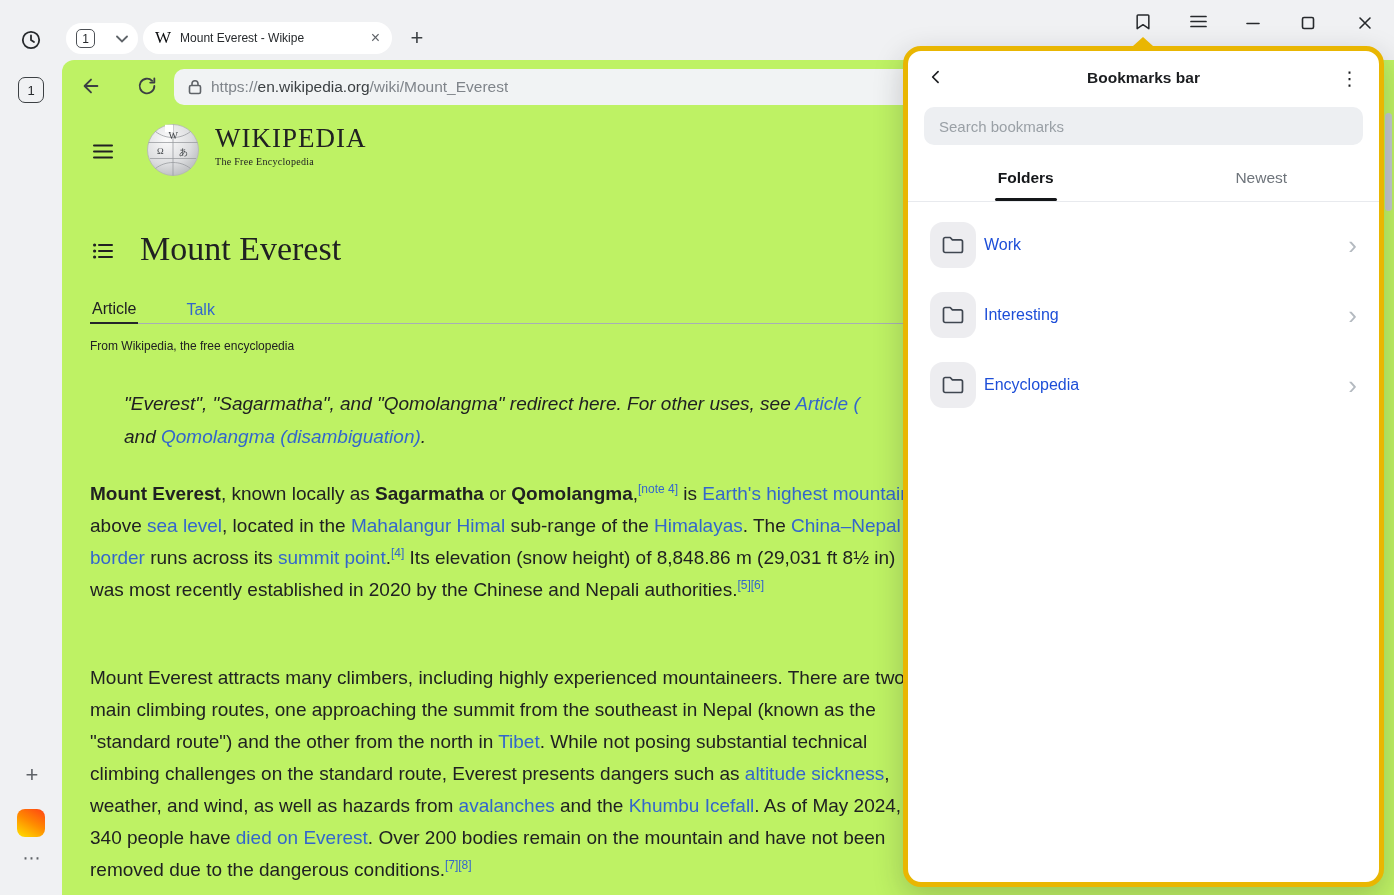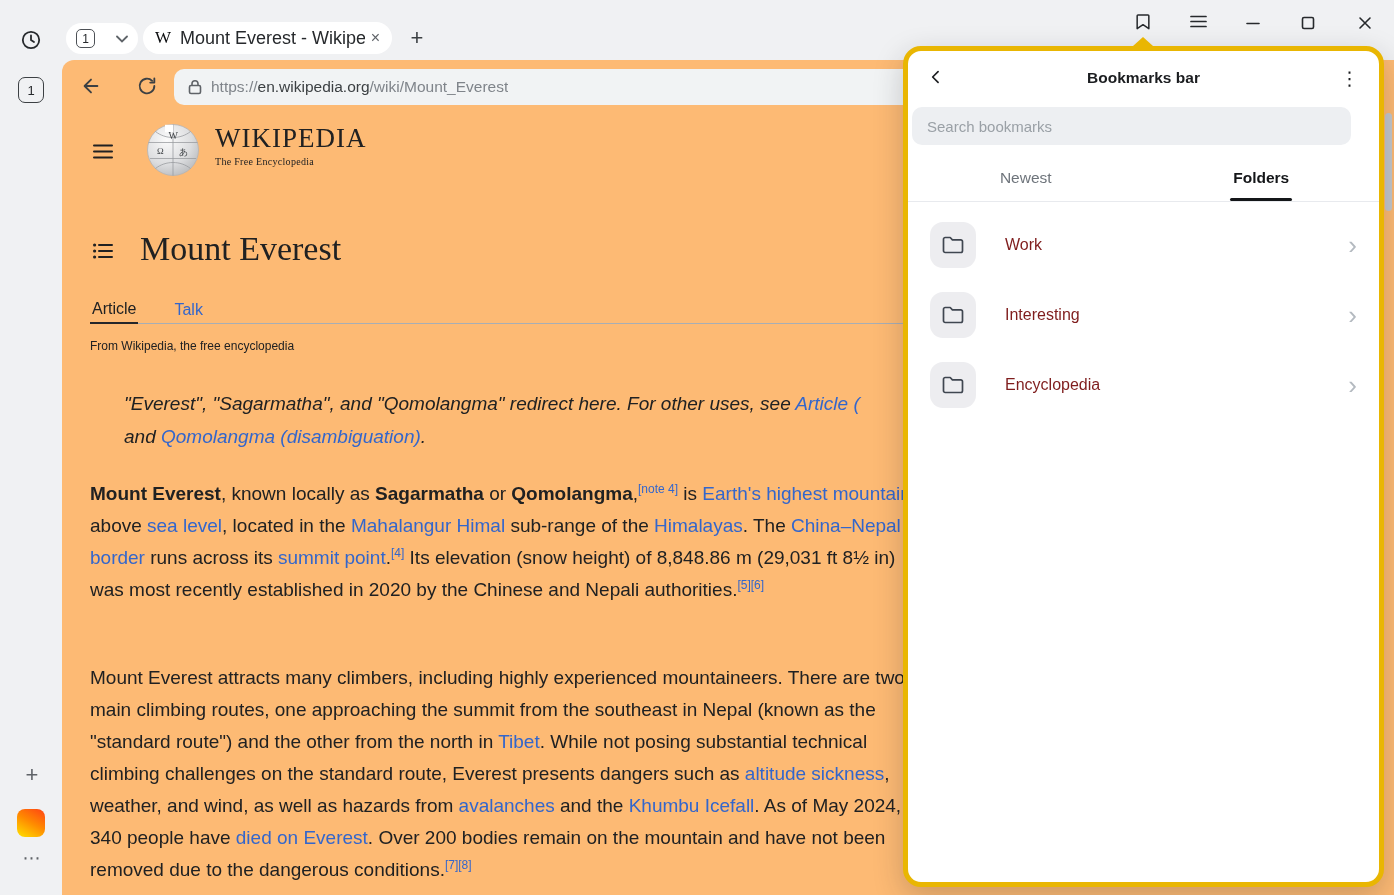--- a/index.html
+++ b/index.html
@@ -13,77 +13,77 @@
   .ws-box{position:absolute;left:18px;top:77px;width:26px;height:26px;box-sizing:border-box;border:1.6px solid #3c4043;border-radius:7px;display:grid;place-items:center;font-size:13px;color:#26292c;background:none;cursor:pointer;padding:0}
   .side-plus{left:17px;top:760px;font-size:22px;color:#5f6368}
   .side-dots{left:17px;top:843px;font-size:18px;color:#5f6368;letter-spacing:1px}
   .app-logo{position:absolute;left:17px;top:809px;width:28px;height:28px;border-radius:8px;border:0;cursor:pointer;background:linear-gradient(210deg,#ff4a12 5%,#ff8a00 48%,#ffd400 92%)}
 
   
   .group-chip{position:absolute;left:66px;top:23px;width:72px;height:31px;background:#fff;border-radius:16px;border:0;display:flex;align-items:center;justify-content:space-between;padding:0 10px;box-sizing:border-box;cursor:pointer}
   .group-num{width:19px;height:19px;box-sizing:border-box;border:1.5px solid #4d5156;border-radius:5px;font-size:12px;color:#26292c;display:grid;place-items:center}
   .tab{position:absolute;left:143px;top:22px;width:249px;height:32px;background:#fff;border-radius:16px;display:flex;align-items:center;padding:0 12px;box-sizing:border-box;cursor:pointer}
   .tab-favicon{font-family:"Liberation Serif",serif;font-size:17px;color:#0b0d0f;margin-right:9px}
-  .tab-title{font-size:18px;color:#26292c;white-space:nowrap;overflow:hidden;flex:1}
+  .tab-title{font-size:12px;color:#26292c;white-space:nowrap;overflow:hidden;flex:1}
   .tab-close{border:0;background:none;font-size:16px;color:#5f6368;cursor:pointer;padding:0 0 0 6px;line-height:1}
   .newtab{left:402px;top:23px;font-size:22px;color:#3c4043}
 
   
   .wc-bookmarks{left:1128px;top:8px}
   .wc-menu{left:1183px;top:8px}
   .wc-min{left:1238px;top:9px}
   .wc-max{left:1293px;top:9px}
   .wc-close{left:1350px;top:9px}
 
   
-  .surface{position:absolute;left:62px;top:60px;right:0;bottom:0;background:#fdba74;border-top-left-radius:12px}
+  .surface{position:absolute;left:62px;top:60px;right:0;bottom:0;background:#bef264;border-top-left-radius:12px}
   .tb-back{left:14px;top:12px}
   .tb-reload{left:70px;top:12px}
   .addr{position:absolute;left:112px;top:9px;right:20px;height:36px;background:#f1f3f4;border-radius:10px;display:flex;align-items:center;padding:0 14px;gap:9px;box-sizing:border-box;cursor:text}
   .url{font-size:15.5px;white-space:nowrap;overflow:hidden}
   .u-dim{color:#7f848a}
   .u-host{color:#3c4043}
 
   
   .w-burger{left:26px;top:78px}
   .wiki-logo{position:absolute;left:84px;top:63px;display:flex;gap:15px;align-items:flex-start;background:none;border:0;cursor:pointer;text-align:left;padding:0}
   .wordmark{font-family:"Liberation Serif",serif;font-size:27px;letter-spacing:1px;color:#202122;line-height:1.15;}
   .wm-sub{font-family:"Liberation Serif",serif;font-size:10px;color:#202122;margin-top:2px;letter-spacing:.3px}
   .contents-btn{left:26px;top:177px}
   .wiki-h1{position:absolute;left:78px;top:170px;font-family:"Liberation Serif",serif;font-size:34px;font-weight:400;color:#202122;margin:0}
-  .wiki-tabs{position:absolute;left:28px;top:230px;width:822px;height:34px;border-bottom:1px solid #a7aeb5;display:flex;gap:34px;box-sizing:border-box}
+  .wiki-tabs{position:absolute;left:28px;top:230px;width:822px;height:34px;border-bottom:1px solid #a7aeb5;display:flex;gap:46px;box-sizing:border-box}
   .wtab{font-size:16px;background:none;border:0;padding:6px 2px 0;cursor:pointer;height:34px;box-sizing:border-box;font-family:inherit}
   .wtab-article{color:#202122;border-bottom:2px solid #24262a}
   .wtab-talk{color:#3366cc}
   .from-line{position:absolute;left:28px;top:279px;font-size:12px;color:#202122}
   .hatnote{position:absolute;left:62px;top:327px;width:800px;font-size:19px;line-height:33px;font-style:italic;color:#202122}
   .para{position:absolute;left:28px;width:834px;font-size:19px;line-height:32px;color:#202122}
   .p1{top:399px}
   .p2{top:583px}
   .seg-b{font-weight:700}
   .seg-l{color:#3366cc;cursor:pointer}
   sup.seg-sup{color:#3366cc;font-size:12px;line-height:0;cursor:pointer}
 
   
   .popup{position:absolute;left:903px;top:46px;width:481px;height:841px;box-sizing:border-box;border:5px solid #e9b602;border-radius:18px;background:#fff;box-shadow:0 10px 30px rgba(32,33,36,.22);z-index:40}
   .popup-notch{position:absolute;left:225px;top:-14px;width:0;height:0;border-left:10px solid transparent;border-right:10px solid transparent;border-bottom:9px solid #e9b602}
   .popup-header{display:grid;grid-template-columns:56px 1fr 56px;align-items:center;height:54px}
   .pop-back{justify-self:start;margin-left:12px;background:none;border:0;cursor:pointer;display:grid;place-items:center;width:32px;height:32px}
   .popup-title{text-align:center;font-size:15.5px;font-weight:700;color:#1b1d20}
   .pop-kebab{justify-self:end;margin-right:14px;font-size:19px;color:#1b1d20;background:none;border:0;cursor:pointer;line-height:1}
-  .pop-search{display:block;width:calc(100% - 32px);margin:2px 4px 10px;height:38px;border:0;border-radius:10px;background:#edeff2;padding:0 15px;font-size:15px;color:#202124;box-sizing:border-box;font-family:inherit;outline:none}
+  .pop-search{display:block;width:calc(100% - 32px);margin:2px 16px 10px;height:38px;border:0;border-radius:10px;background:#edeff2;padding:0 15px;font-size:15px;color:#202124;box-sizing:border-box;font-family:inherit;outline:none}
   .pop-search::placeholder{color:#9aa0a6}
   .pop-tabs{display:flex;height:46px;border-bottom:1px solid #e8eaee}
   .ptab{flex:1;position:relative;display:grid;place-items:center;font-size:15.5px;color:#6e747b;background:none;border:0;cursor:pointer;font-family:inherit}
   .ptab.active{color:#141619;font-weight:700}
   .ptab.active::after{content:"";position:absolute;bottom:0;left:50%;transform:translateX(-50%);width:62px;height:3px;background:#141619;border-radius:2px}
   .folder-list{padding-top:8px}
   .folder-row{display:flex;align-items:center;height:70px;padding:0 22px;cursor:pointer}
   .folder-ic{width:46px;height:46px;border-radius:13px;background:#ededf0;display:grid;place-items:center}
-  .folder-name{margin-left:29px;font-size:16px;color:#7f1d1d}
+  .folder-name{margin-left:8px;font-size:16px;color:#1d4ed8}
   .row-chev{margin-left:auto;font-size:26px;color:#b4bac0;line-height:1}
 
   
   .scroll-thumb{position:absolute;left:1385px;top:113px;width:7px;height:98px;background:#c3c7cc;border-radius:3.5px;cursor:grab;z-index:30}
 </style>
 </head>
 <body>
 
 <div class="window">
 
@@ -250,22 +250,22 @@
             </svg>
         </span>
       </button>
       <div class="popup-title">Bookmarks bar</div>
       <button class="pop-kebab">⋮</button>
     </div>
 
     <input class="pop-search" type="text" placeholder="Search bookmarks" style="">
 
     <div class="pop-tabs">
+      <button class="ptab active">Folders</button>
       <button class="ptab">Newest</button>
-      <button class="ptab active">Folders</button>
     </div>
 
     <div class="folder-list">
       <div class="folder-row">
         <span class="folder-ic">
           <svg width="22" height="18" viewBox="0 0 22 18">
               <path d="M1.5 3.2A1.7 1.7 0 0 1 3.2 1.5h5l2.2 2.3h8.4a1.7 1.7 0 0 1 1.7 1.7v9.3a1.7 1.7 0 0 1-1.7 1.7H3.2a1.7 1.7 0 0 1-1.7-1.7z" fill="none" stroke="#3f4650" stroke-width="1.7" stroke-linejoin="round"></path>
             </svg>
         </span>
         <span class="folder-name">Work</span>

